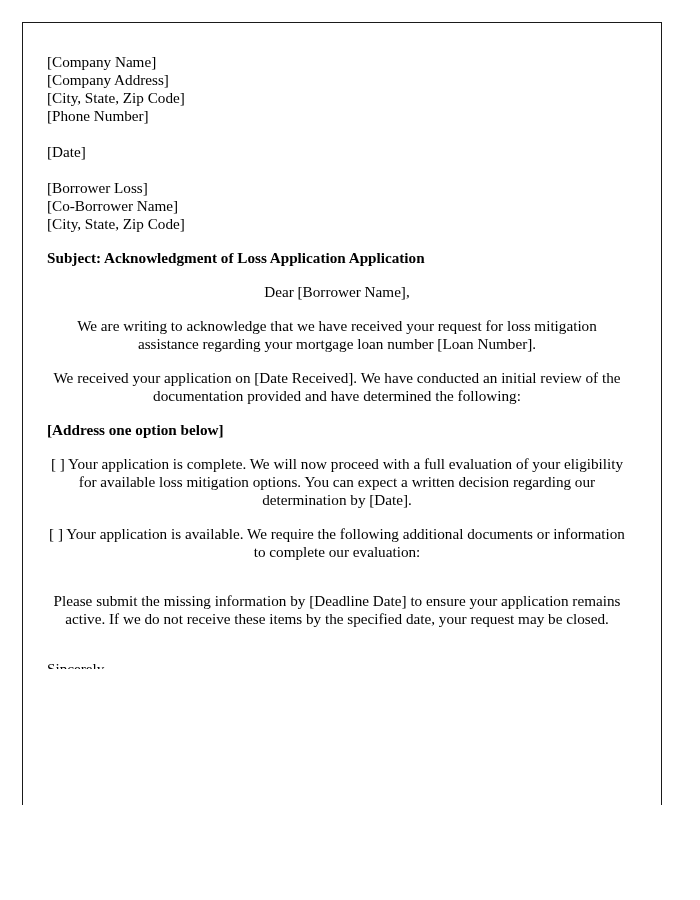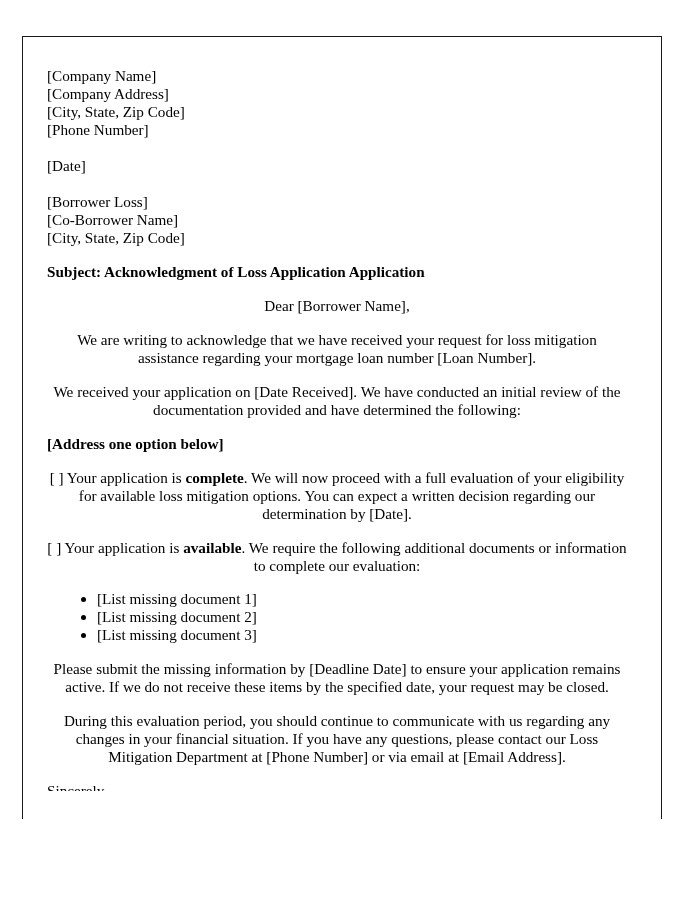--- a/index.html
+++ b/index.html
@@ -10,21 +10,21 @@
     background: #ffffff;
     overflow: hidden;
   }
   body {
     font-family: "Liberation Serif", "DejaVu Serif", serif;
     color: #000000;
   }
   .page {
     position: absolute;
     left: 22px;
-    top: 36px;
+    top: 22px;
     width: 640px;
     height: 783px;
     border-left: 1.5px solid #1a1a1a;
     border-right: 1.5px solid #1a1a1a;
     border-top: 1.5px solid #1a1a1a;
     border-bottom: none;
     box-sizing: border-box;
     background: #ffffff;
     overflow: hidden;
   }
@@ -52,21 +52,21 @@
     padding: 0;
     text-align: center;
   }
   .gap {
     height: 16px;
   }
   .gap-sm {
     height: 15px;
   }
   .bold {
-    font-weight: bold;
+    font-weight: normal;
   }
   .heading {
     font-weight: bold;
     margin: 0;
   }
   ul.doc-list {
     margin: 0;
     padding: 0 0 0 50px;
     list-style-type: disc;
   }
@@ -130,32 +130,26 @@
     <div class="gap"></div>
 
     <p class="para"><span>[ ]</span><span> </span><span>Your application is </span><span class="bold">complete</span><span>. We will now proceed with a full evaluation of your eligibility for available loss mitigation options. You can expect a written decision regarding our determination by [Date].</span></p>
 
     <div class="gap"></div>
 
     <p class="para"><span>[ ]</span><span> </span><span>Your application is </span><span class="bold">available</span><span>. We require the following additional documents or information to complete our evaluation:</span></p>
 
     <div class="gap-sm"></div>
 
-    <ul class="doc-list">
-      <li>[List missing document 1]</li>
-      <li>[List missing document 2]</li>
-      <li>[List missing document 3]</li>
-    </ul>
 
     <div class="gap"></div>
 
     <p class="para">Please submit the missing information by [Deadline Date] to ensure your application remains active. If we do not receive these items by the specified date, your request may be closed.</p>
 
     <div class="gap"></div>
 
-    <p class="para">During this evaluation period, you should continue to communicate with us regarding any changes in your financial situation. If you have any questions, please contact our Loss Mitigation Department at [Phone Number] or via email at [Email Address].</p>
 
     <div class="gap"></div>
 
     <span class="clipped-line">Sincerely,</span>
 
   </div>
 </div>
 
 </body></html>

